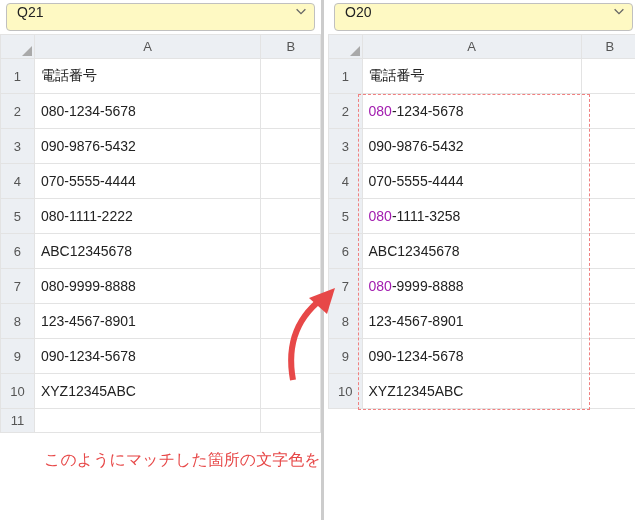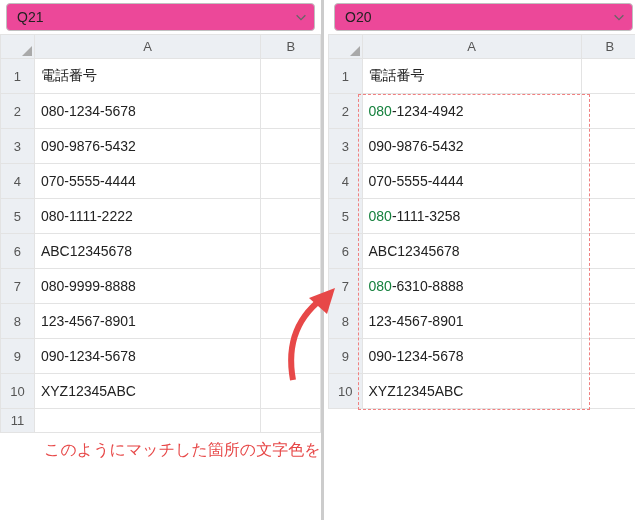--- a/index.html
+++ b/index.html
@@ -24,25 +24,25 @@
     left: 321px; top: 0; width: 3px; height: 100%;
     background: #ccc;
   }
   .namebar {
     height: 34px;
     padding: 3px 6px 0 6px;
     background: #fff;
   }
   .namebox {
     display: flex;
-    align-items: center;
+    align-items: flex-start;
     height: 28px;
     border: 1px solid #c0c0c0;
     border-radius: 4px;
-    background: #ec4899;
+    background: #fef9c3;
     padding: 0 6px 0 10px;
   }
   .namebox-text { flex: 1; color: #222; }
   .corner { position: relative; }
   .corner::after {
     content: "";
     position: absolute;
     bottom: 2px; right: 2px;
     width: 0; height: 0;
     border-left: 10px solid transparent;
@@ -74,31 +74,32 @@
     background: #eceff3;
     color: #555;
     text-align: center;
     width: 34px;
     font-size: 13px;
   }
   .grid .col-corner { width: 34px; }
   .grid .col-A { width: 228px; }
   .grid .col-B { width: 60px; }
   .grid .short td, .grid .short th { height: 24px; }
-  .red { color: #15803d; text-align: right; }
+  .red { color: #a21caf; text-align: right; }
   .dashed-box {
     position: absolute;
     border: 1px dashed #f08080;
     pointer-events: none;
   }
   .caption {
     position: absolute;
     color: #e74848;
     font-size: 16px;
     line-height: 1.5;
+    margin-top: 10px;
   }
   .arrow { position: absolute; pointer-events: none; }
 </style>
 </head>
 <body>
 
 <div class="gap"></div>
 
 <div class="panel left">
   <div class="namebar">
@@ -207,21 +208,21 @@
       </tr>
     </thead>
     <tbody>
       <tr>
         <th>1</th>
         <td>電話番号</td>
         <td></td>
       </tr>
       <tr>
           <th>2</th>
-          <td><span class="red">080</span><span>-1234-4942</span></td>
+          <td><span class="red">080</span><span>-1234-5678</span></td>
           <td></td>
         </tr>
       <tr>
           <th>3</th>
           <td><span>090-9876-5432</span></td>
           <td></td>
         </tr>
       <tr>
           <th>4</th>
           <td><span>070-5555-4444</span></td>
@@ -232,21 +233,21 @@
           <td><span class="red">080</span><span>-1111-3258</span></td>
           <td></td>
         </tr>
       <tr>
           <th>6</th>
           <td><span>ABC12345678</span></td>
           <td></td>
         </tr>
       <tr>
           <th>7</th>
-          <td><span class="red">080</span><span>-6310-8888</span></td>
+          <td><span class="red">080</span><span>-9999-8888</span></td>
           <td></td>
         </tr>
       <tr>
           <th>8</th>
           <td><span>123-4567-8901</span></td>
           <td></td>
         </tr>
       <tr>
           <th>9</th>
           <td><span>090-1234-5678</span></td>

